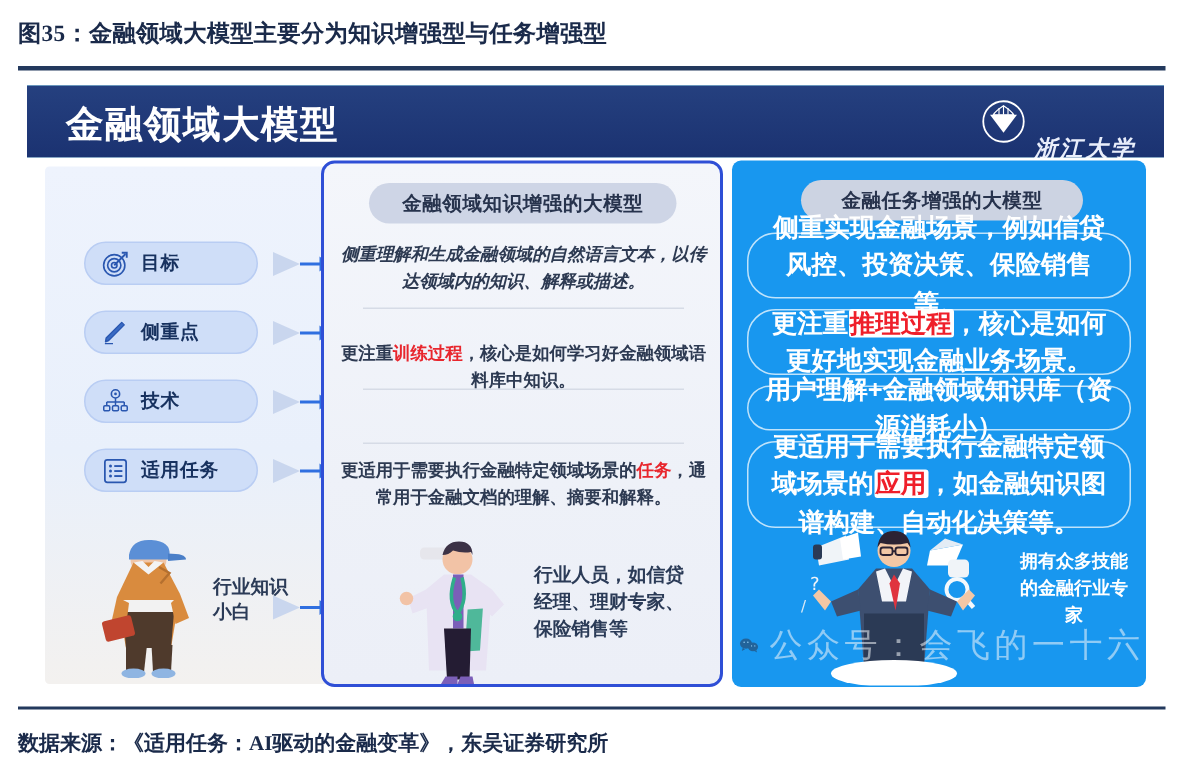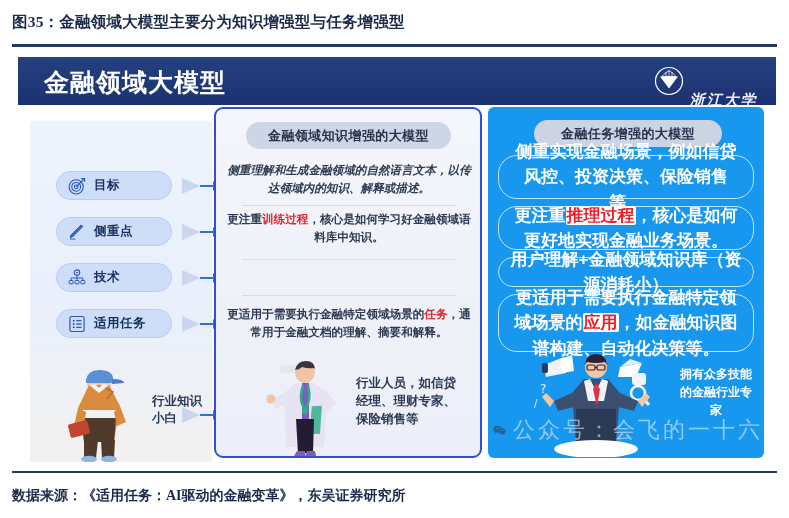--- a/index.html
+++ b/index.html
@@ -47,38 +47,39 @@
   .zju-mark{width:30px;height:30px;flex:0 0 auto;}
   .zju-words{display:flex;flex-direction:column;justify-content:center;margin-top:48px;}
   .zju-cn{font-size:15px;font-weight:bold;color:#e9eefb;letter-spacing:2px;line-height:1;
           font-family:"Liberation Serif","DejaVu Serif",serif;font-style:italic;}
   .zju-en{font-size:4.6px;color:#b9c6e6;letter-spacing:1.1px;line-height:1.5;margin-top:2px;}
 
   .fig-body{position:absolute;left:0;top:48px;width:758px;height:357px;background:#fff;}
 
   
   .col-left{
-    position:absolute;left:12px;top:16px;width:182px;height:345px;
+    position:absolute;left:12px;top:6px;width:169px;height:345px;
     background:linear-gradient(180deg,#eef3fd 0%,#e9f0fb 55%,#f3f1ef 100%);
     border-radius:3px;
+    padding-left:22px;
   }
   .pill{
     position:absolute;left:26px;width:116px;height:29px;border-radius:15px;
     background:#cfdef8;border:1px solid #b9cdf3;
     display:flex;align-items:center;gap:7px;padding-left:10px;box-sizing:border-box;
   }
   .pill .lbl{font-size:12.5px;font-weight:bold;color:#17315f;letter-spacing:.5px;}
   .pill svg{flex:0 0 auto;}
   .arrow{
     position:absolute;left:152px;width:40px;height:22px;
   }
   .person-left{position:absolute;left:26px;top:245px;width:86px;height:96px;}
   .left-caption{
     position:absolute;left:112px;top:272px;width:56px;
-    font-size:12.5px;font-weight:bold;color:#2b3b57;line-height:1.35;margin-left:10px;
+    font-size:12.5px;font-weight:bold;color:#2b3b57;line-height:1.35;
   }
 
   
   .col-mid{
     position:absolute;left:196px;top:2px;width:268px;height:351px;
     border:2px solid #2f4fd6;border-radius:9px;box-sizing:border-box;
     background:linear-gradient(180deg,#f4f6fb 0%,#eef1f8 60%,#eceff7 100%);
     overflow:hidden;
   }
   .mid-head{
@@ -250,21 +251,21 @@
     <div class="col-mid">
       <div class="mid-head">
         <span>金融领域知识增强的大模型</span>
       </div>
 
       <div class="mid-item" style="top:52px;font-style:italic;">
         <span>侧重理解和生成金融领域的自然语言文本，以传达领域内的知识、解释或描述。</span>
       </div>
       <div class="mid-div" style="top:96px;"></div>
 
-      <div class="mid-item" style="top:101px;">
+      <div class="mid-item" style="top:118px;">
         <span>更注重</span><span class="hl">训练过程</span><span>，核心是如何学习好金融领域语料库中知识。</span>
       </div>
       <div class="mid-div" style="top:150px;"></div>
 
       <div class="mid-div" style="top:186px;"></div>
 
       <div class="mid-item" style="top:196px;">
         <span>更适用于需要执行金融特定领域场景的</span><span class="hl">任务</span><span>，通常用于金融文档的理解、摘要和解释。</span>
       </div>
 

